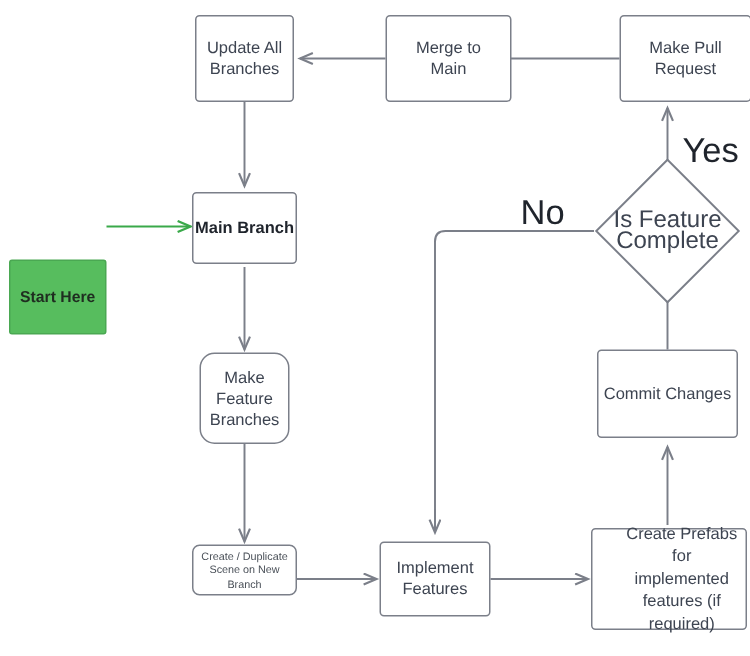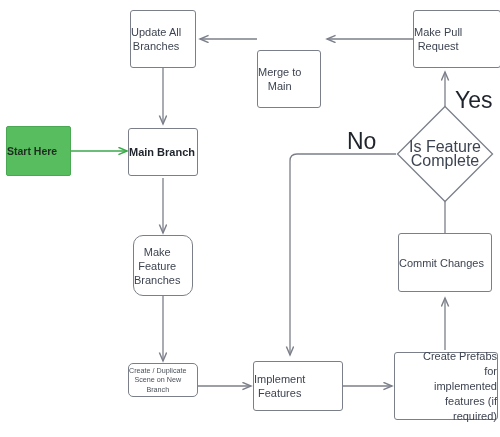--- a/index.html
+++ b/index.html
@@ -13,52 +13,53 @@
     height: 437px;
     background: #ffffff;
     font-family: "Liberation Sans", sans-serif;
     overflow: hidden;
   }
   .node {
     position: absolute;
     box-sizing: border-box;
     display: flex;
     align-items: center;
-    justify-content: flex-start;
+    justify-content: center;
     text-align: center;
     color: #3d4451;
     background: #ffffff;
     border: 1.3px solid #7b7f89;
     border-radius: 3px;
     font-size: 11px;
     line-height: 14px;
     z-index: 3;
   }
   .node.start {
     background: #57bd5e;
     border: 1.3px solid #4aa852;
     color: #1f2d20;
     font-weight: bold;
     font-size: 10.5px;
     border-radius: 2px;
+    margin-top: 47px;
   }
   .node.bold {
     font-weight: bold;
     color: #1f242c;
     font-size: 11px;
   }
   .node.tiny {
     font-size: 7.2px;
     line-height: 9.5px;
     border-radius: 5px;
     color: #4a5058;
   }
   .node.leftalign {
     justify-content: flex-start;
-    text-align: right;
+    text-align: center;
     padding-left: 17px;
     line-height: 15px;
   }
   .diamond-wrap {
     position: absolute;
     z-index: 3;
   }
   .diamond-shape {
     position: absolute;
     left: 0; top: 0;
@@ -131,21 +132,21 @@
   </svg>
 
   <div class="node start" style="left:6px; top:126px; width:65px; height:50px;">
     <span>Start Here</span>
   </div>
 
   <div class="node" style="left:130px; top:10px; width:66px; height:58px;">
     <span>Update All<br>Branches</span>
   </div>
 
-  <div class="node" style="left:257px; top:10px; width:64px; height:58px;margin-top:40px;">
+  <div class="node" style="left:257px; top:10px; width:84px; height:58px;">
     <span>Merge to<br>Main</span>
   </div>
 
   <div class="node" style="left:413px; top:10px; width:88px; height:58px;">
     <span>Make Pull<br>Request</span>
   </div>
 
   <div class="node bold" style="left:128px; top:128px; width:70px; height:48px;">
     <span>Main Branch</span>
   </div>
@@ -162,21 +163,21 @@
   </div>
 
   <div class="node" style="left:398px; top:233px; width:94px; height:59px;">
     <span>Commit Changes</span>
   </div>
 
   <div class="node tiny" style="left:128px; top:363px; width:70px; height:34px;">
     <span>Create / Duplicate<br>Scene on New<br>Branch</span>
   </div>
 
-  <div class="node" style="left:253px; top:361px; width:90px; height:50px;">
+  <div class="node" style="left:253px; top:361px; width:74px; height:50px;">
     <span>Implement<br>Features</span>
   </div>
 
   <div class="node leftalign" style="left:394px; top:352px; width:104px; height:68px;">
     <span>Create Prefabs for<br>implemented<br>features (if required)</span>
   </div>
 
   <div class="edge-label" style="left:455px; top:87px;">Yes</div>
 
   <div class="edge-label" style="left:347px; top:128px;">No</div>

